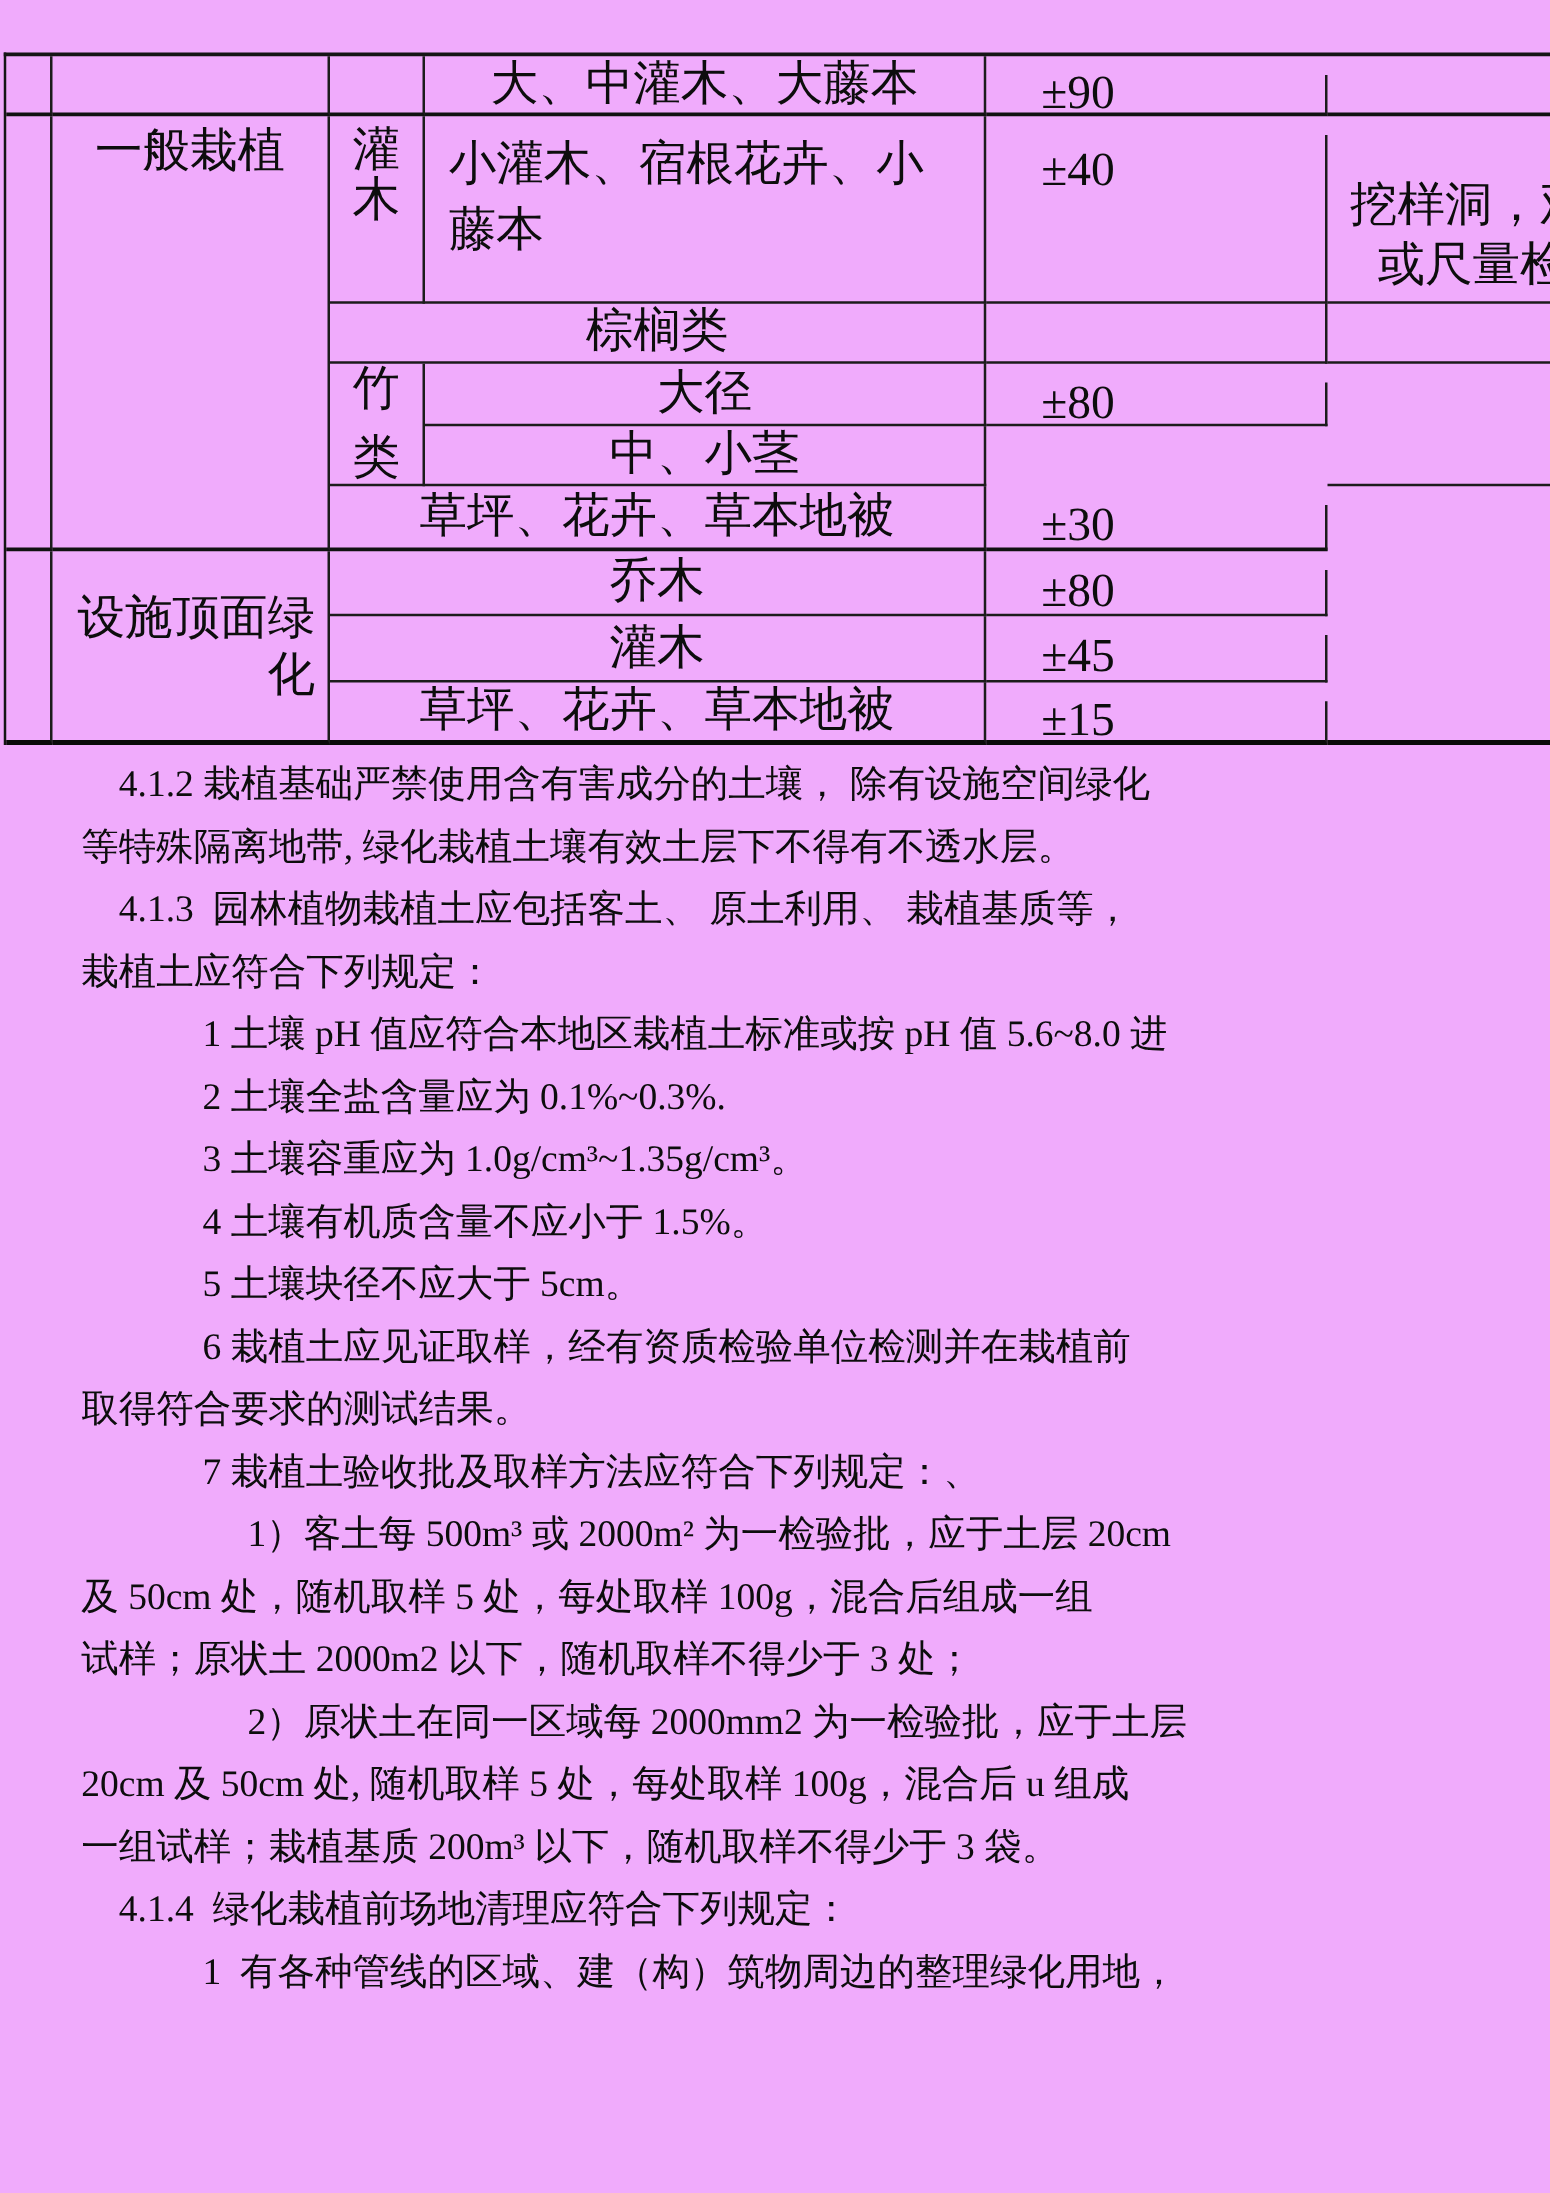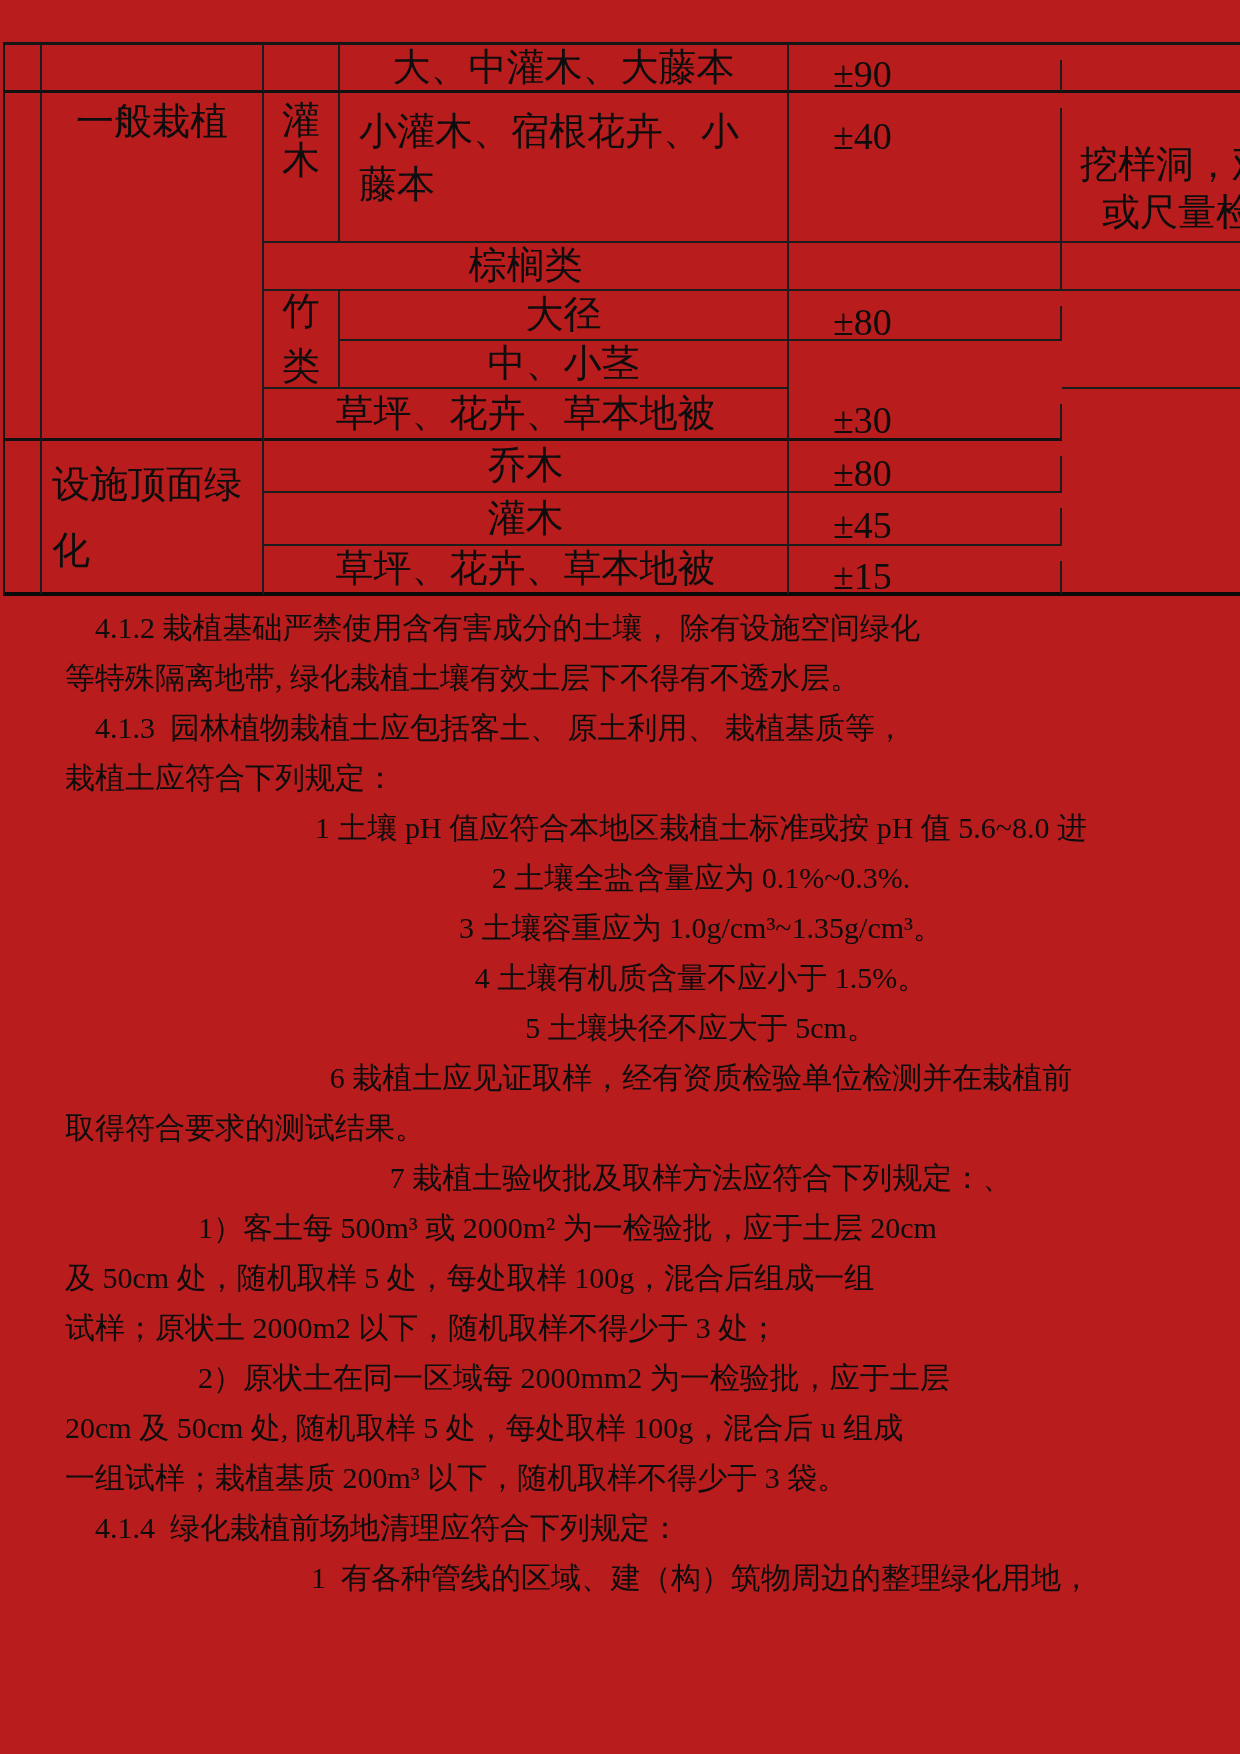--- a/index.html
+++ b/index.html
@@ -1,19 +1,19 @@
 <!DOCTYPE html>
 <html><head>
 <meta charset="utf-8">
 <style>
   html,body{margin:0;padding:0;background:#888;}
   .page{
     position:relative;
     width:1240px;height:1754px;
-    background:#b91c1c;
+    background:#f0abfc;
     overflow:hidden;
     font-family:"Liberation Serif","DejaVu Serif",serif;
     color:#0d0d0d;
     margin:0 auto;
   }
   
   .spec-grid{
     position:absolute;left:3px;top:42px;
     display:grid;
     grid-template-columns:37px 222px 76px 449px 273px 233px;
@@ -30,33 +30,33 @@
     box-sizing:border-box;
     overflow:visible;
   }
   .cell.bb-heavy{border-bottom:3px solid #111;}
   .cell.bb-end{border-bottom:4px solid #0a0a0a;}
   .cell.no-right{border-right:none;}
   .cell.top-align{align-items:flex-start;padding-top:7px;}
   .cell.val{justify-content:flex-start;padding-left:44px;margin-top:15px;}
   .cell.name-left{justify-content:flex-start;text-align:left;padding-left:19px;}
   .vert{white-space:pre;text-align:center;}
-  .wrap2{width:200px;text-align:left;word-break:break-all;line-height:66px;}
+  .wrap2{width:200px;text-align:right;word-break:break-all;line-height:46px;}
   .shrub-cell{line-height:40px;}
   .small-shrub{width:413px;line-height:53px;padding-top:5px;}
   .method-cell{flex-direction:column;align-items:flex-start;justify-content:center;padding-left:18px;padding-top:42px;line-height:48px;white-space:pre;}
   .method-cell .l2{padding-left:22px;}
   
   .content{
     position:absolute;left:65px;top:603px;width:1175px;
     font-size:30px;
   }
   .tline{height:50px;line-height:50px;white-space:pre;}
   .ind-sec{padding-left:30px;}
-  .ind-item{padding-left:97px;text-align:center;}
+  .ind-item{padding-left:97px;}
   .ind-sub{padding-left:133px;}
 </style>
 </head>
 <body>
 
 <div class="page">
 
   <div class="spec-grid">
 
     <div class="cell bb-heavy" style="grid-row:1;grid-column:1"></div>

